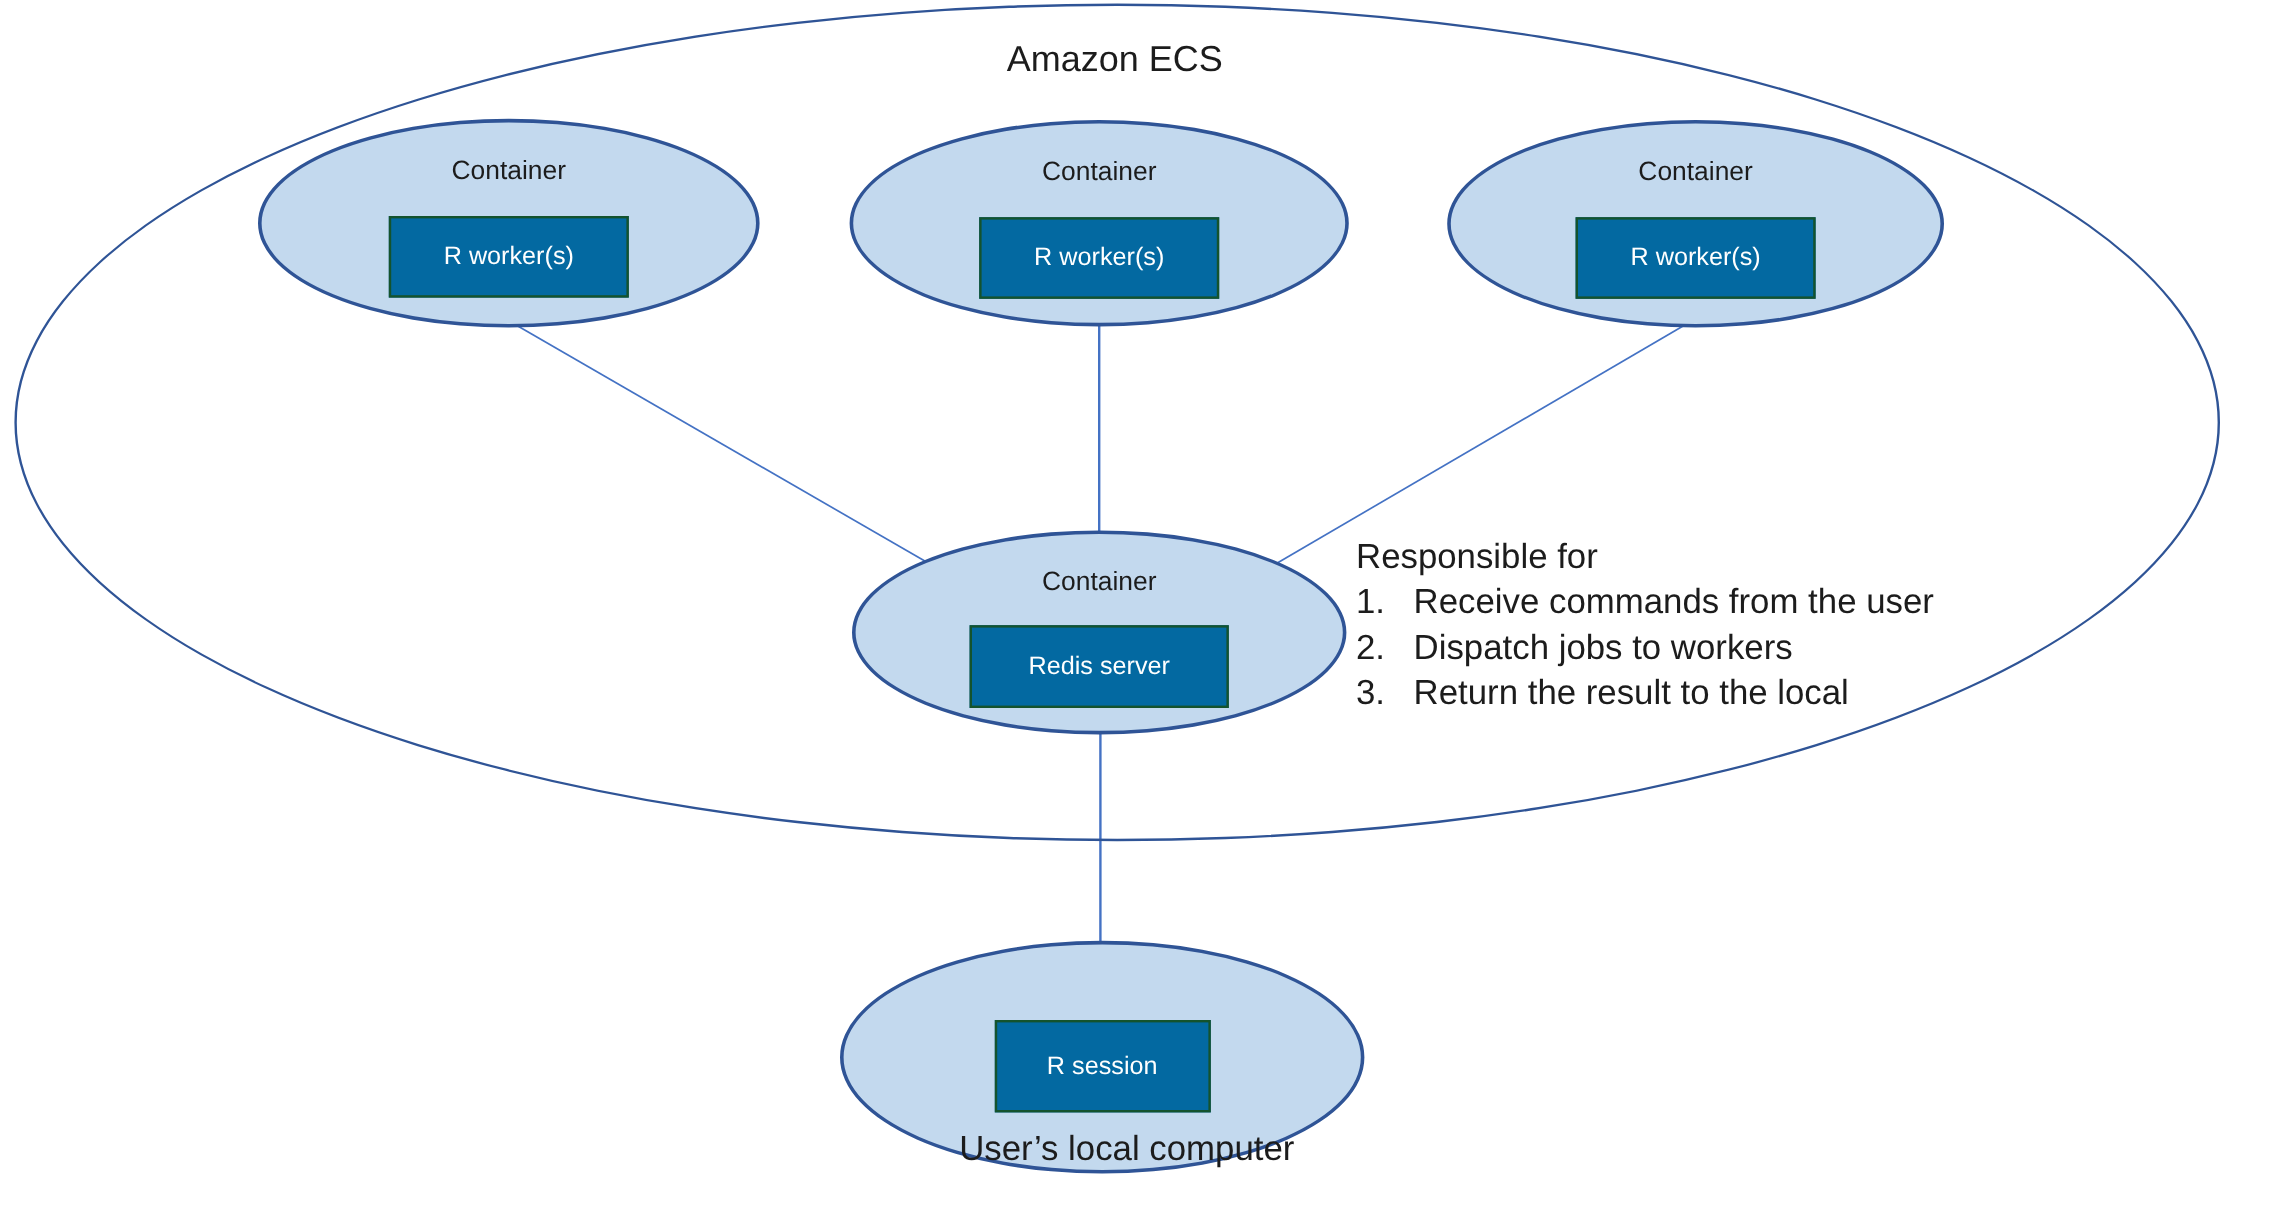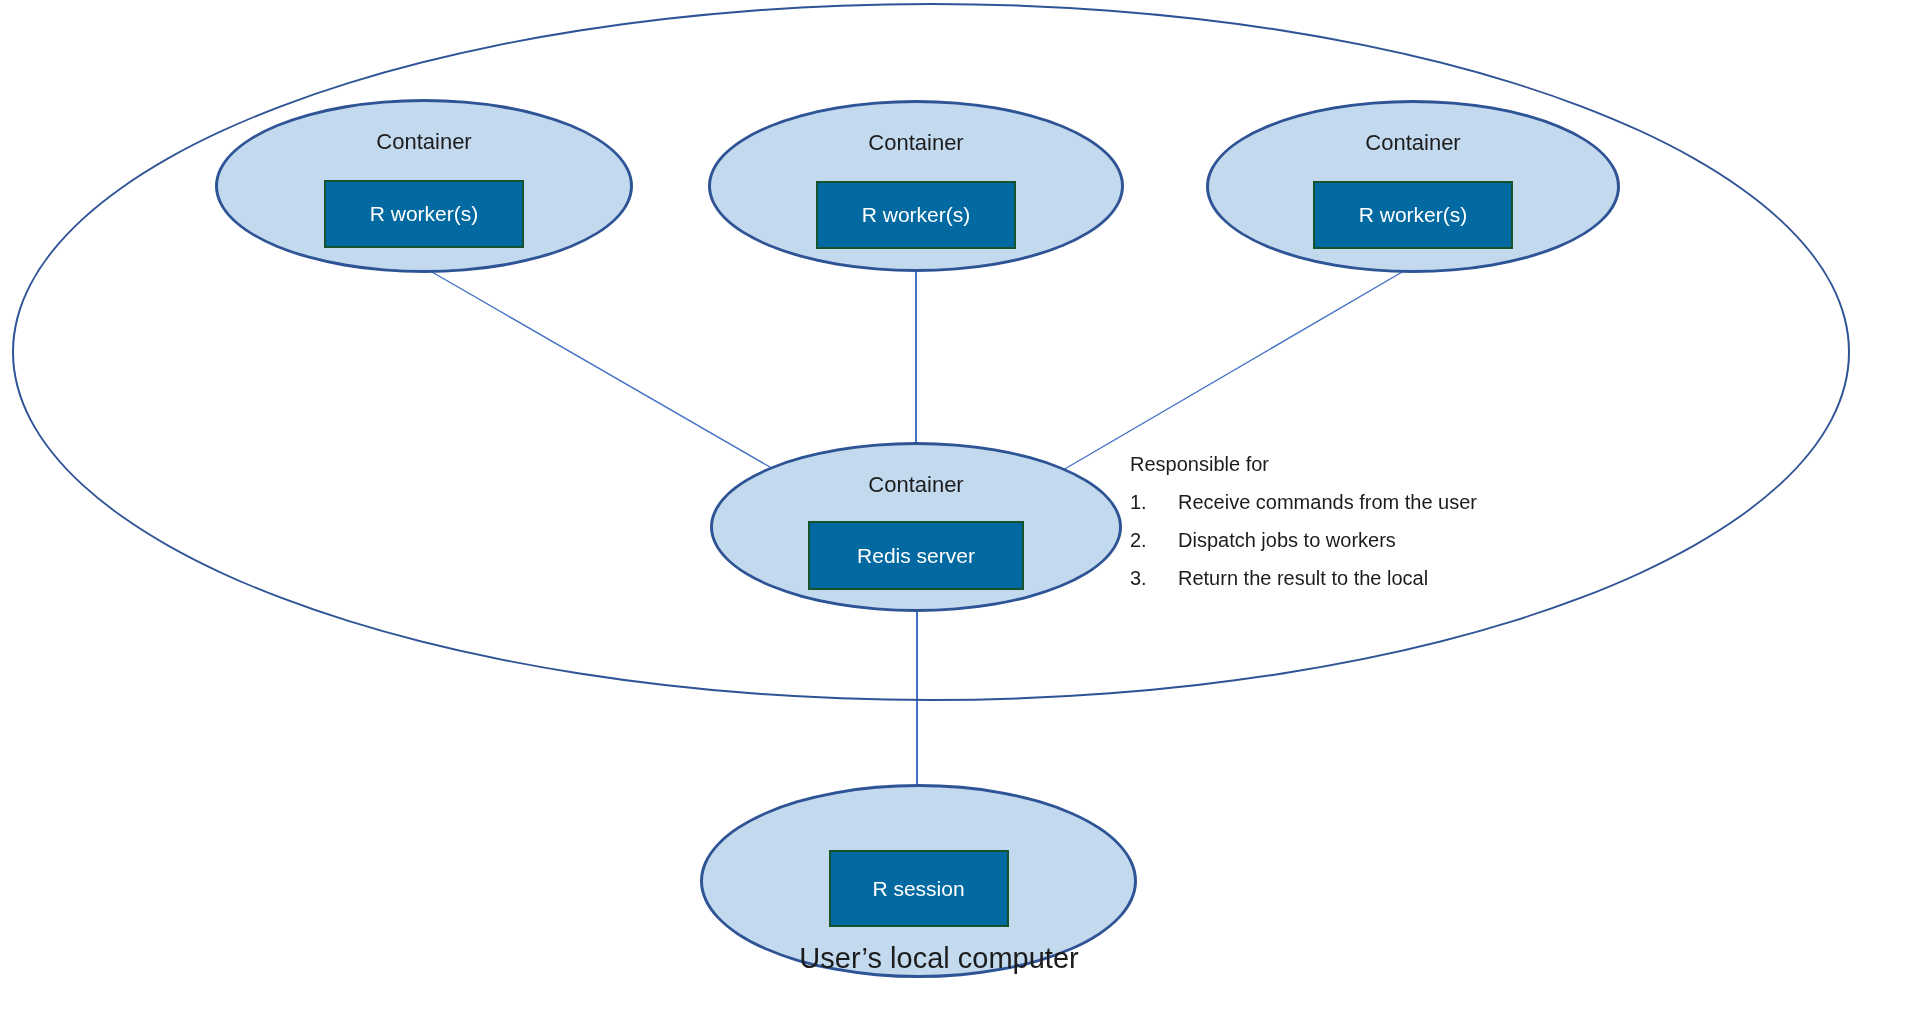--- a/index.html
+++ b/index.html
@@ -76,21 +76,21 @@
   }
   .worker-box { width: 200px; height: 68px; margin-top: 20px; }
   .redis-box  { width: 216px; height: 69px; margin-top: 18px; }
   .session-box { width: 180px; height: 77px; }
   .user-label { margin-top: 14px; font-size: 29px; line-height: 34px; white-space: nowrap; margin-left: 41px; }
 
   .responsibilities {
     position: absolute;
     left: 1130px; top: 445px;
     z-index: 2;
-    font-size: 20px;
+    font-size: 29px;
     line-height: 38px;
   }
   .resp-title { white-space: nowrap; }
   .resp-item {
     display: flex;
     white-space: nowrap;
   }
   .resp-num {
     width: 48px;
     flex: 0 0 48px;
@@ -103,20 +103,21 @@
 
   <svg class="connectors" viewBox="0 0 1911 1027" xmlns="http://www.w3.org/2000/svg">
     <line x1="425" y1="268" x2="775" y2="470" stroke="#4472c4" stroke-width="1.4"></line>
     <line x1="916" y1="270" x2="916" y2="446" stroke="#4472c4" stroke-width="2"></line>
     <line x1="1409" y1="268" x2="1063" y2="470" stroke="#4472c4" stroke-width="1.4"></line>
     <line x1="917" y1="608" x2="917" y2="788" stroke="#4472c4" stroke-width="2"></line>
   </svg>
 
   <div class="big-ellipse"></div>
 
+  <div class="diagram-title">Amazon ECS</div>
 
   <div class="node-ellipse worker-1">
     <div class="node-label">Container</div>
     <div class="inner-box worker-box">R worker(s)</div>
   </div>
 
   <div class="node-ellipse worker-2">
     <div class="node-label">Container</div>
     <div class="inner-box worker-box">R worker(s)</div>
   </div>

